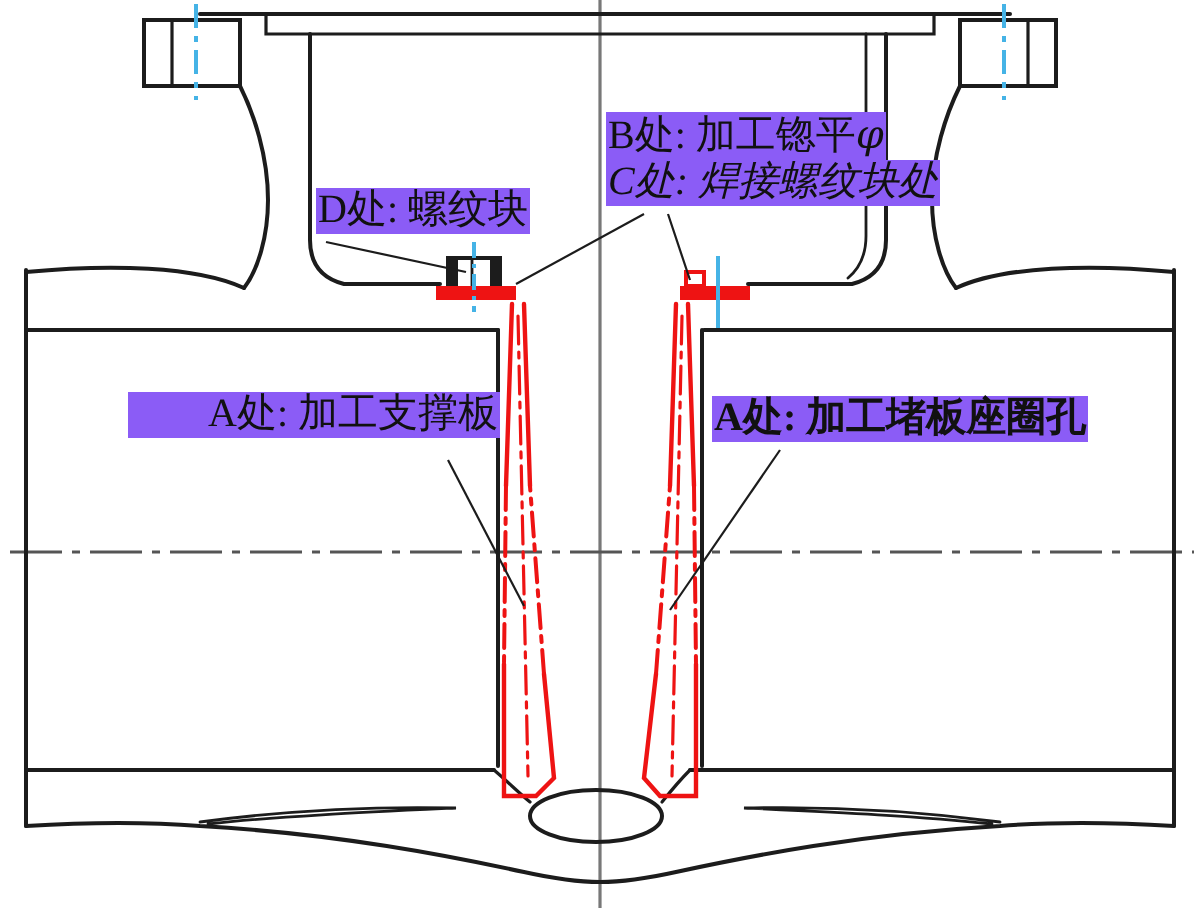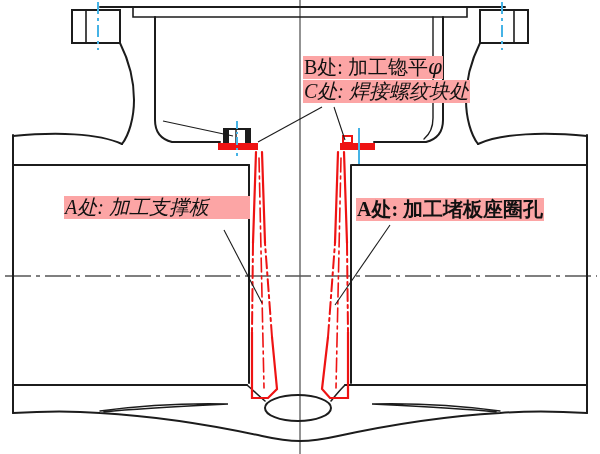--- a/index.html
+++ b/index.html
@@ -2,25 +2,25 @@
 <html><head>
 <meta charset="utf-8">
 <style>
   html,body{margin:0;padding:0;background:#ffffff;}
   #stage{
     position:relative;width:600px;height:454px;background:#ffffff;
     font-family:"Liberation Serif","DejaVu Serif",serif;overflow:hidden;
   }
   #stage svg{position:absolute;left:0;top:0;}
   .lbl{
-    position:absolute;color:#111;background:#fca5a5;line-height:1.15;
+    position:absolute;color:#111;background:#8b5cf6;line-height:1.15;
     font-size:20px;white-space:nowrap;padding:0 1px;
   }
   .lbl .phi{font-style:italic;font-family:"DejaVu Serif",serif;}
-  #lbl-a-left{text-align:left;font-style:italic;}
+  #lbl-a-left{text-align:right;}
   #lbl-a-left .l2{display:block;}
 </style>
 </head>
 <body>
 
 <div id="stage">
   <svg width="600" height="454" viewBox="0 0 600 454">
 
     <g>
       <path d="M300,0 V454" stroke="#787878" stroke-width="1.6" fill="none"></path>
@@ -111,20 +111,23 @@
 
     <g stroke="#1c1c1c" stroke-width="1.1" fill="none">
       <path d="M163,121 L233,136"></path>
       <path d="M322,107 L258,142"></path>
       <path d="M334,107 L345,140"></path>
       <path d="M224,230 L262,303"></path>
       <path d="M390,225 L335,305"></path>
     </g>
   </svg>
 
+  <div class="lbl" id="lbl-d" style="left:158px;top:94px;">
+    <span>D处: 螺纹块</span>
+  </div>
 
   <div class="lbl" id="lbl-b" style="left:303px;top:56px;">
     <span>B处: 加工锪平</span><span class="phi">φ</span>
   </div>
 
   <div class="lbl" id="lbl-c" style="left:303px;top:80px;font-style:italic;">
     <span>C处: 焊接螺纹块处</span>
   </div>
 
   <div class="lbl" id="lbl-a-left" style="left:64px;top:196px;width:184px;">

